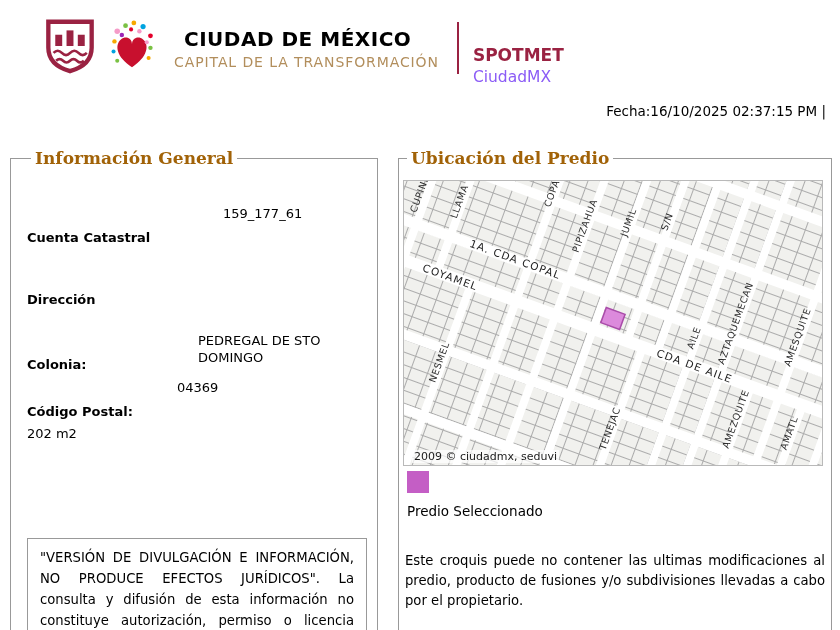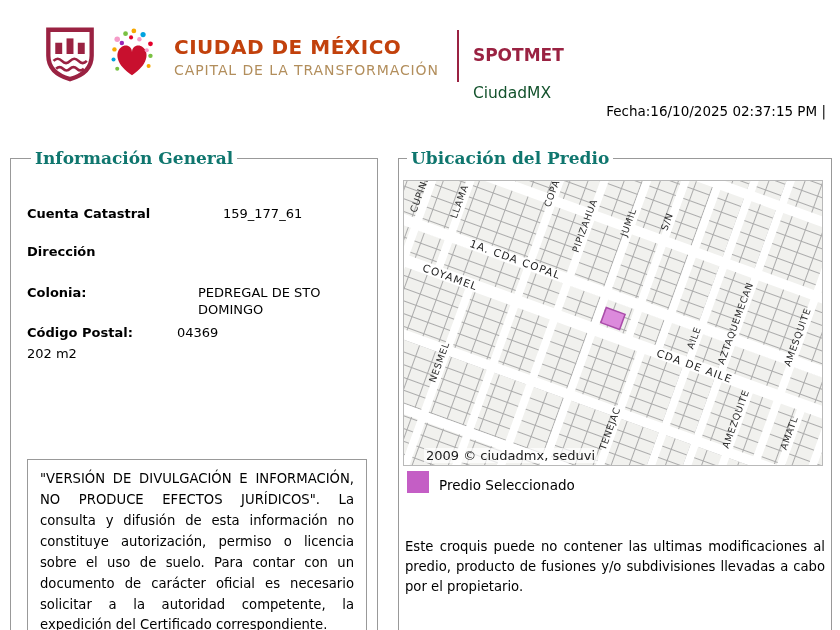--- a/index.html
+++ b/index.html
@@ -5,63 +5,63 @@
   * { margin:0; padding:0; box-sizing:border-box; }
   html,body { width:840px; height:630px; }
   body {
     position:relative; overflow:hidden; background:#fff;
     font-family:"DejaVu Sans","Liberation Sans",sans-serif; color:#000;
   }
   
   .header { position:absolute; left:44px; top:10px; display:flex; align-items:center; }
   .logo { flex:0 0 auto; }
   .brand-text { margin-left:18px; }
-  .brand-title { font-size:20px; font-weight:bold; color:#c2410c; letter-spacing:.5px; }
+  .brand-title { font-size:20px; font-weight:bold; color:#000000; letter-spacing:.5px;margin-left:10px; }
   .brand-subtitle { font-size:14px; font-weight:normal; color:#B28E5C; letter-spacing:.9px; margin-top:3px; }
   .vsep { width:2px; height:52px; background:#9A2242; margin:0 14px 0 18px; }
   .app-name { font-size:17px; font-weight:bold; color:#9A2242;margin-top:35px; }
-  .app-subname { font-size:15.5px; color:#14532d; margin-top:19px; }
+  .app-subname { font-size:15.5px; color:#8b5cf6; margin-top:3px; }
   
   .date-row { position:absolute; top:103px; right:14px; font-size:13.5px; }
   
   fieldset { position:absolute; border:1px solid #999; background:#fff; }
   legend {
     font-family:"DejaVu Serif","Liberation Serif",serif;
-    font-size:17px; font-weight:bold; color:#0f766e; padding:0 4px; margin-left:4px;
+    font-size:17px; font-weight:bold; color:#a16207; padding:0 4px; margin-left:4px;
   }
   #info-fieldset { left:10px; top:148px; width:368px; height:520px; padding:0 10px 0 16px; }
   #map-fieldset  { left:398px; top:148px; width:434px; height:520px; padding:0 4px; }
   
   .rows { margin-top:38px; }
   .field-row { display:grid; grid-template-columns:150px 1fr; font-size:13px; line-height:1.3; }
-  .flabel { font-weight:bold; padding-right:6px; }
+  .flabel { font-weight:bold; padding-right:6px;margin-top:24px; }
   .r-cuenta { margin-bottom:21px; }
   .r-cuenta .fvalue { padding-left:46px; }
   .r-direccion { margin-bottom:15px; }
   .r-calle { margin-bottom:9px; }
   .r-colonia { margin-bottom:6px;gap:21px; }
   .r-colonia .fvalue { max-width:165px; }
   .r-cp { margin-bottom:5px; }
   .disclaimer {
     border:1px solid #999; margin-top:96px; padding:9px 12px;
     font-size:13.2px; line-height:1.58; text-align:justify;
   }
   
   .map-wrap { position:relative; width:420px; height:286px; border:1px solid #b9b9b9; margin-top:12px; overflow:hidden; background:#fff; }
   .map-copyright {
-    position:absolute; left:20px; bottom:2px; font-size:13px; color:#1a1a1a;
+    position:absolute; left:8px; bottom:2px; font-size:11px; color:#1a1a1a;
     background:rgba(255,255,255,.7); padding:0 2px;
   }
   .street-label { fill:#2e2e2e; font-family:"DejaVu Sans","Liberation Sans",sans-serif; }
   .vlab { font-size:9.5px; letter-spacing:.6px; }
   .hlab { font-size:10.5px; letter-spacing:1.2px; fill:#222; }
-  .map-legend { display:flex; align-items:flex-end; gap:10px; margin:5px 0 0 4px; }
+  .map-legend { display:flex; align-items:flex-start; gap:10px; margin:5px 0 0 4px;flex-direction:column; }
   .swatch { width:22px; height:22px; background:#C45EC5; }
   .legend-label { font-size:13.5px; }
-  .map-note { margin-top:44px; font-size:13.2px; line-height:1.5; text-align:justify; padding:0 2px; }
+  .map-note { margin-top:32px; font-size:13.2px; line-height:1.5; text-align:justify; padding:0 2px; }
 </style>
 </head>
 <body>
 
 <div class="header">
   <span class="logo">
     <svg width="52" height="56" viewBox="0 0 60 64">
       <path d="M5 4 H55 V34 C55 49 44 57 30 61 C16 57 5 49 5 34 Z" fill="none" stroke="#9A2242" stroke-width="5"></path>
       <rect x="13" y="19" width="8" height="13" fill="#9A2242"></rect>
       <rect x="26" y="14" width="8" height="18" fill="#9A2242"></rect>

